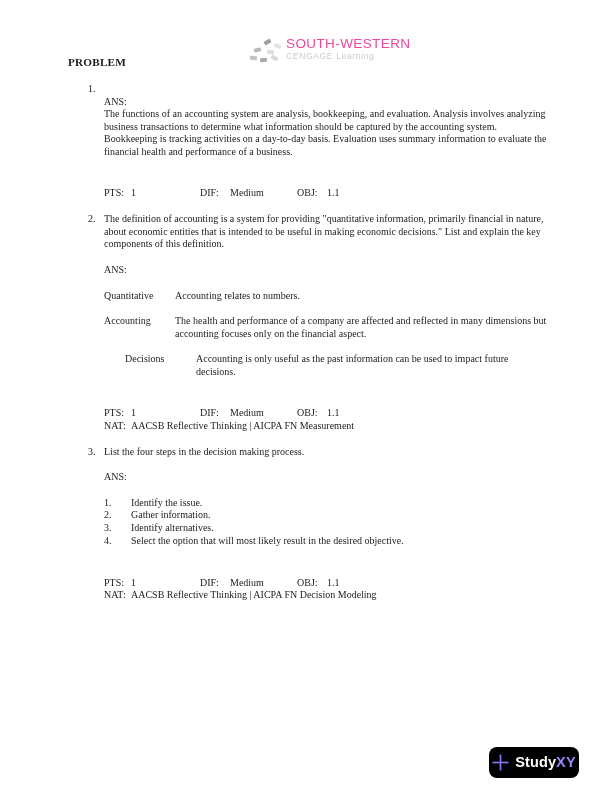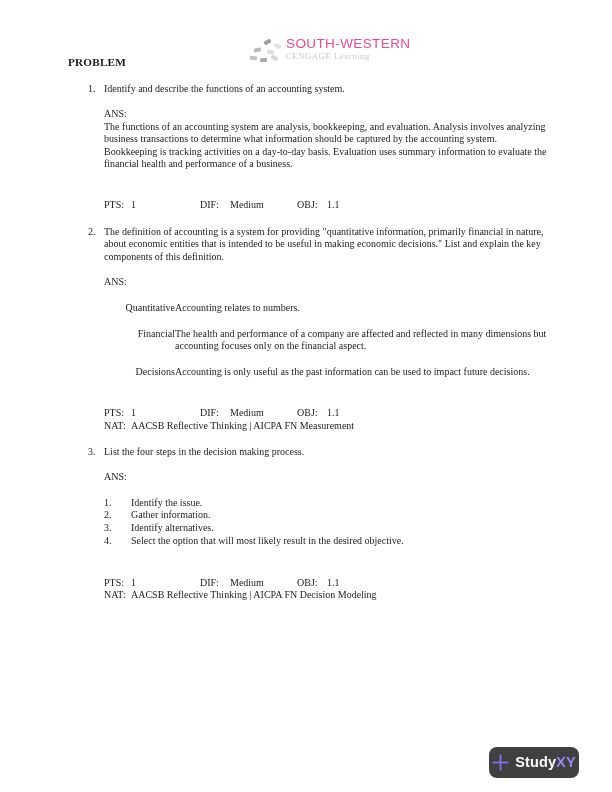--- a/index.html
+++ b/index.html
@@ -21,21 +21,21 @@
   .logo-icon i { position:absolute; display:block; width:7px; height:4px; border-radius:1px; }
   .logo-icon i:nth-child(1){ left:15px; top:2px;  background:#9e9e9e; transform:rotate(-30deg); }
   .logo-icon i:nth-child(2){ left:25px; top:6px;  background:#e2e2e2; transform:rotate(20deg); }
   .logo-icon i:nth-child(3){ left:5px;  top:10px; background:#b8b8b8; transform:rotate(-15deg); }
   .logo-icon i:nth-child(4){ left:18px; top:12px; background:#dddddd; transform:rotate(10deg); }
   .logo-icon i:nth-child(5){ left:1px;  top:18px; background:#c2c2c2; transform:rotate(4deg); }
   .logo-icon i:nth-child(6){ left:11px; top:20px; background:#ababab; transform:rotate(-6deg); }
   .logo-icon i:nth-child(7){ left:22px; top:18px; background:#d8d8d8; transform:rotate(26deg); }
   .logo-text { margin-left:5px; font-family:"Liberation Sans","DejaVu Sans",sans-serif; }
   .logo-brand { font-size:13.5px; line-height:15px; letter-spacing:0.4px; color:#ec4899; }
-  .logo-sub   { font-size:8.6px;  line-height:10px; letter-spacing:0.6px; color:#cbcbcb;font-family:Liberation Serif, serif; }
+  .logo-sub   { font-size:8.6px;  line-height:10px; letter-spacing:0.6px; color:#cbcbcb; }
 
   
   .content { position:absolute; left:68px; top:56px; width:482px; }
   .doc-heading { font-weight:bold; font-size:11.2px; line-height:13px; letter-spacing:0.2px; margin-bottom:12px; }
 
   .q { display:flex; margin-top:14px; }
   .qnum { width:16px; margin-left:20px; flex-shrink:0; }
   .qbody { width:446px; }
   .ans-label { margin-top:13px; }
   .pts-line { margin-top:29px; white-space:nowrap; }
@@ -43,33 +43,33 @@
   .pts-group2 { display:inline-block; width:97px; }
   .pts-group3 { display:inline-block; }
   .pl { display:inline-block; }
   .pts-group1 .pl { width:27px; }
   .pts-group2 .pl, .pts-group3 .pl { width:30px; }
   .nat-line { white-space:nowrap; }
   .nat-label { display:inline-block; width:27px; }
 
   .ans-table { margin-top:14px; }
   .t-row { display:flex; margin-bottom:13px; }
-  .t-row:last-child { margin-bottom:0; }
-  .t-term { width:71px; flex-shrink:0;text-align:right; }
+  .t-row:last-child { margin-bottom:0;margin-left:21px; }
+  .t-term { width:71px; flex-shrink:0; }
   .t-def { flex:1; }
 
   .ans-list { margin-top:13px; line-height:12.7px; }
   .l-item { display:flex; }
   .l-num { width:27px; flex-shrink:0; }
 
   
   .badge {
     position:absolute; left:489px; top:747px;
     width:90px; height:31px;
-    background:#404040;
+    background:#000000;
     border-radius:8px;
     display:flex; align-items:center; justify-content:center;
     gap:6px;
     font-family:"Liberation Sans","DejaVu Sans",sans-serif;
     cursor:pointer;
   }
   .badge-word { font-size:14.5px; font-weight:bold; color:#ffffff; letter-spacing:0.1px; }
   .badge-xy { color:#9c85f8; }
 </style>
 </head>
@@ -93,41 +93,40 @@
     </div>
   </div>
 
   <div class="content">
 
     <div class="doc-heading">PROBLEM</div>
 
     <div class="q">
       <div class="qnum">1.</div>
       <div class="qbody">
-        <div>Identify and describe the functions of an accounting system.</div>
         <div class="ans-label">ANS:</div>
         <div>The functions of an accounting system are analysis, bookkeeping, and evaluation. Analysis involves analyzing business transactions to determine what information should be captured by the accounting system. Bookkeeping is tracking activities on a day-to-day basis. Evaluation uses summary information to evaluate the financial health and performance of a business.</div>
         <div class="pts-line">
           <span class="pts-group1"><span class="pl">PTS:</span><span>1</span></span><span class="pts-group2"><span class="pl">DIF:</span><span>Medium</span></span><span class="pts-group3"><span class="pl">OBJ:</span><span>1.1</span></span>
         </div>
       </div>
     </div>
 
     <div class="q">
       <div class="qnum">2.</div>
       <div class="qbody">
         <div>The definition of accounting is a system for providing "quantitative information, primarily financial in nature, about economic entities that is intended to be useful in making economic decisions." List and explain the key components of this definition.</div>
         <div class="ans-label">ANS:</div>
         <div class="ans-table">
           <div class="t-row">
             <div class="t-term">Quantitative</div>
             <div class="t-def">Accounting relates to numbers.</div>
           </div>
           <div class="t-row">
-            <div class="t-term">Financial</div>
+            <div class="t-term">Accounting</div>
             <div class="t-def">The health and performance of a company are affected and reflected in many dimensions but accounting focuses only on the financial aspect.</div>
           </div>
           <div class="t-row">
             <div class="t-term">Decisions</div>
             <div class="t-def">Accounting is only useful as the past information can be used to impact future decisions.</div>
           </div>
         </div>
         <div class="pts-line">
           <span class="pts-group1"><span class="pl">PTS:</span><span>1</span></span><span class="pts-group2"><span class="pl">DIF:</span><span>Medium</span></span><span class="pts-group3"><span class="pl">OBJ:</span><span>1.1</span></span>
         </div>

